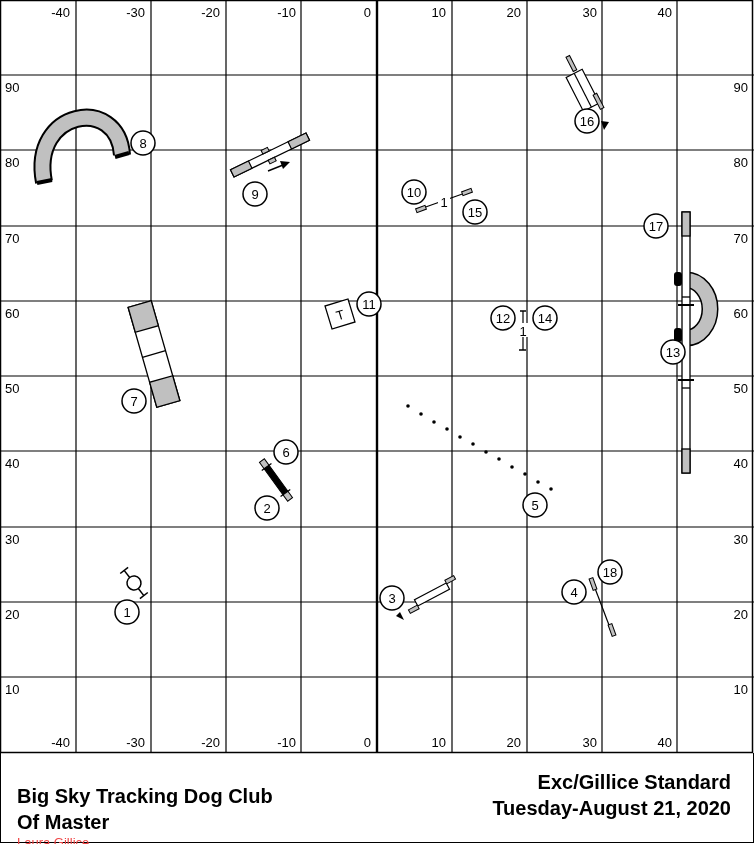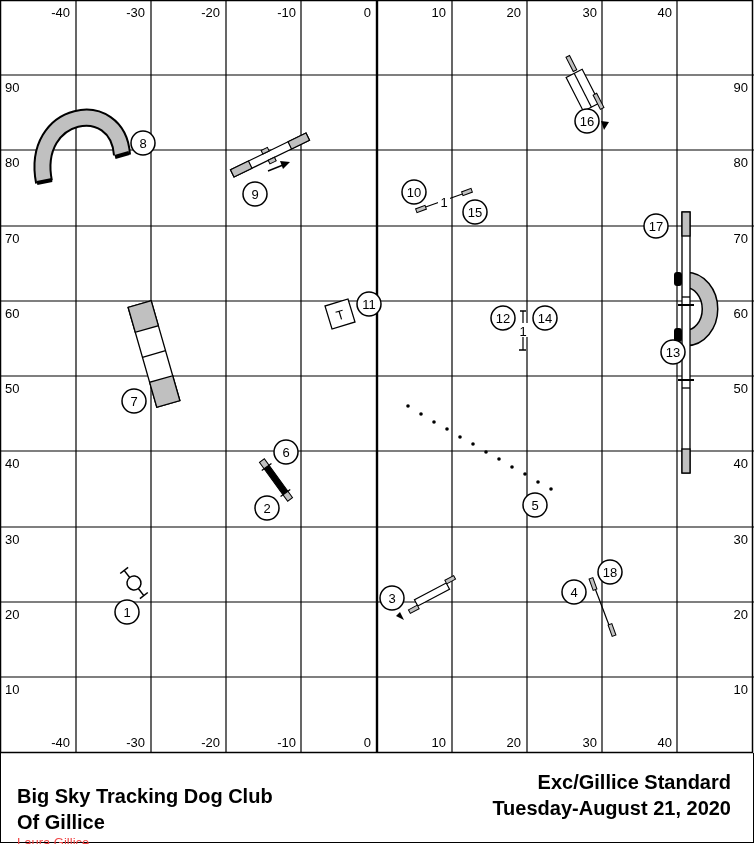--- a/index.html
+++ b/index.html
@@ -275,20 +275,20 @@
     <g>
         <circle cx="610" cy="572" r="12" fill="#fff" stroke="#000" stroke-width="1.5"></circle>
         <text class="num" x="610" y="572">18</text>
       </g>
   </g>
 </svg>
 
 <div class="footer">
   <div class="f-left">
     <div class="title">Big Sky Tracking Dog Club</div>
-    <div class="title">Of Gillice</div>
+    <div class="title">Of Master</div>
     <div class="sub">Laura Gillice</div>
   </div>
   <div class="f-right">
     <div class="title">Exc/Gillice Standard</div>
     <div class="title">Tuesday-August 21, 2020</div>
   </div>
 </div>
 
 </body></html>

